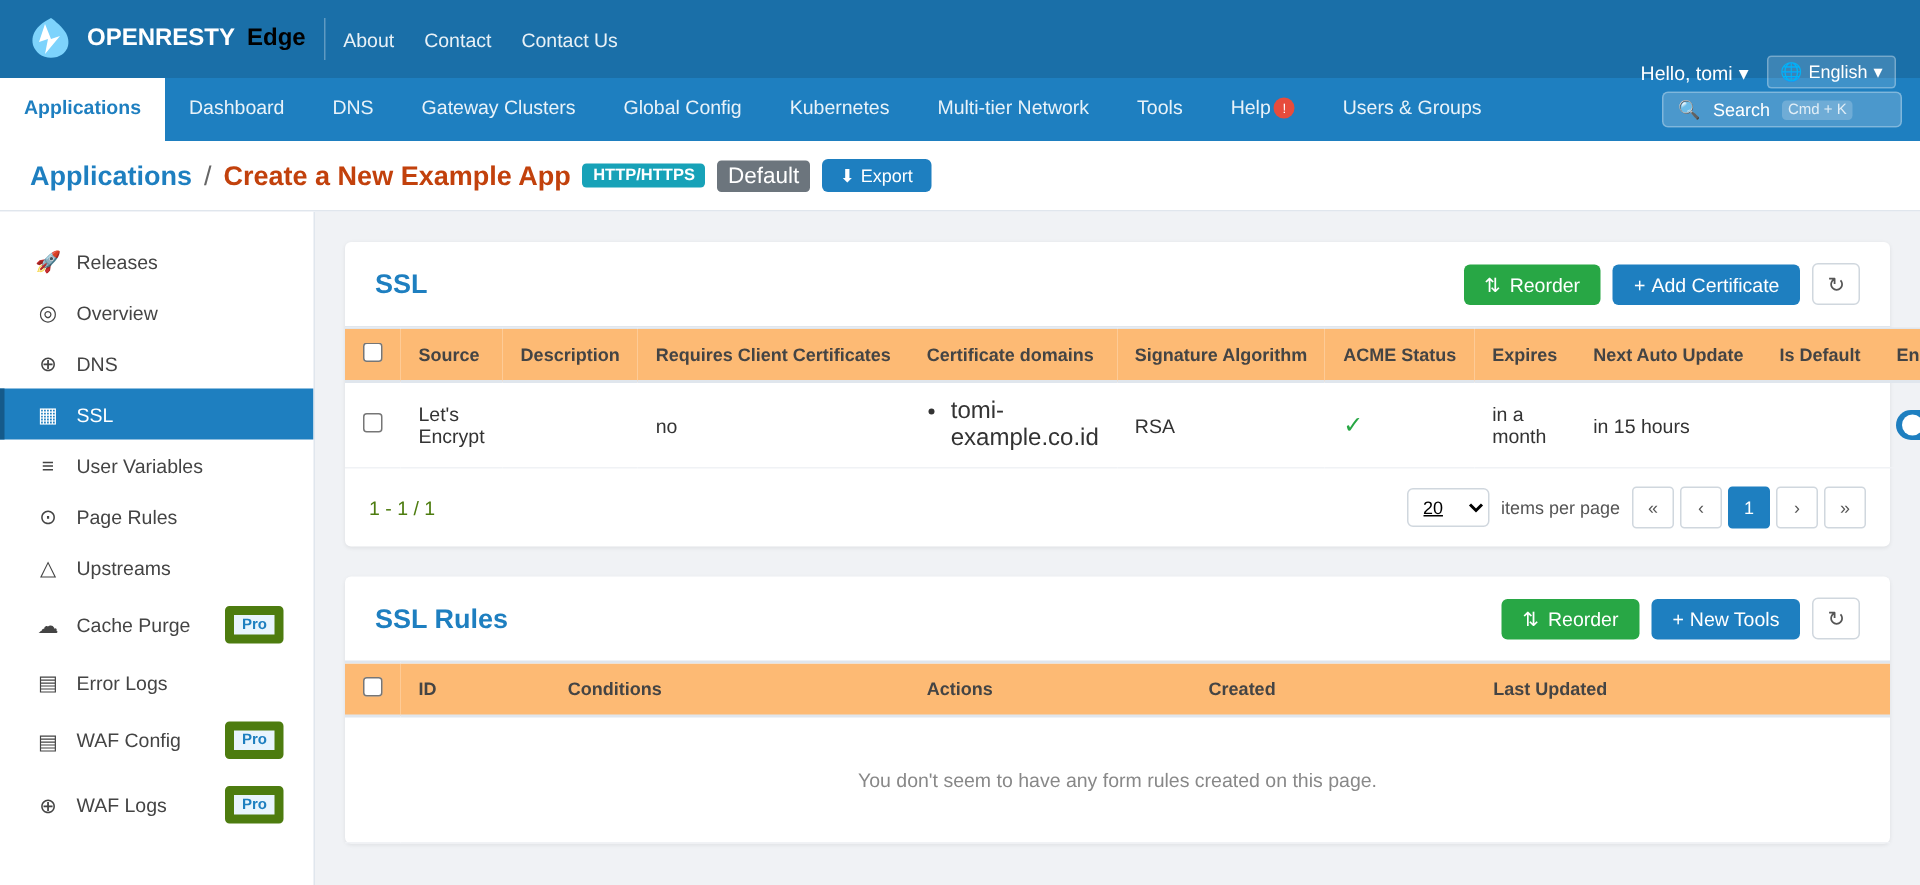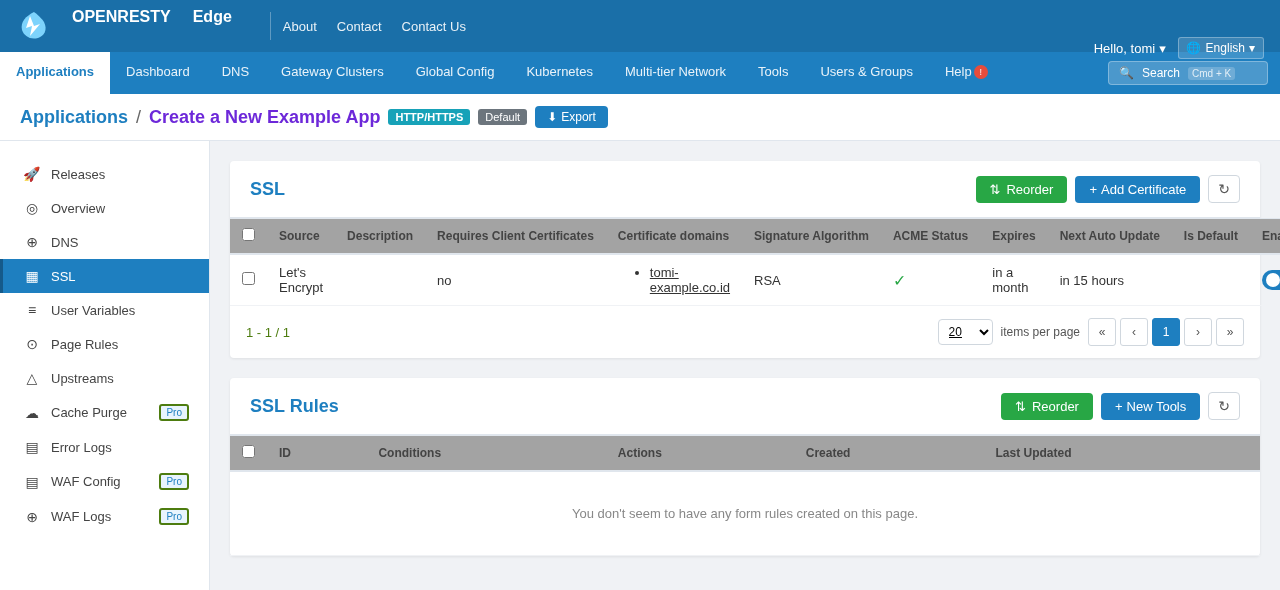--- a/index.html
+++ b/index.html
@@ -8,32 +8,33 @@
     
     .top-bar {
       background: #1a6fa8;
       display: flex;
       align-items: center;
       padding: 0 16px;
       height: 52px;
     }
     .logo-area {
       display: flex;
-      gap: 20px;
+      align-items: center;
+      gap: 6px;
       color: white;
       font-size: 18px;
       font-weight: bold;
-      margin-right: 26px;
+      margin-right: 0;
     }
     .logo-icon {
       width: 36px;
       height: 36px;
     }
     .logo-text { color: white; font-size: 16px; font-weight: 700; }
-    .logo-edge { color: #ffffff; font-size: 16px; font-weight: 700; margin-left: 2px; }
+    .logo-edge { color: #000000; font-size: 16px; font-weight: 700; margin-left: 2px; }
     .top-divider {
       width: 1px;
       height: 28px;
       background: rgba(255,255,255,0.3);
       margin: 0 12px;
     }
     .top-links {
       display: flex;
       gap: 20px;
     }
@@ -147,38 +148,38 @@
       color: #1e7fc0;
       font-size: 18px;
       font-weight: 600;
       text-decoration: none;
     }
     .breadcrumb-sep {
       color: #666;
       font-size: 18px;
     }
     .page-title-text {
-      color: #6d28d9;
+      color: #c2410c;
       font-size: 18px;
       font-weight: 600;
     }
     .badge-https {
       background: #17a2b8;
       color: white;
       padding: 2px 7px;
       border-radius: 3px;
       font-size: 11px;
       font-weight: 600;
     }
     .badge-default {
       background: #6c757d;
       color: white;
       padding: 2px 7px;
       border-radius: 3px;
-      font-size: 11px;
+      font-size: 15px;
     }
     .export-btn {
       background: #1e7fc0;
       color: white;
       border: none;
       padding: 4px 12px;
       border-radius: 4px;
       font-size: 12px;
       cursor: pointer;
       display: flex;
@@ -218,25 +219,25 @@
       border-left: 3px solid #155a8a;
     }
     .sidebar-item .icon {
       font-size: 14px;
       width: 18px;
       text-align: center;
     }
     .pro-badge {
       background: #e8f4fd;
       color: #1e7fc0;
-      border: 2px solid #4d7c0f;
+      border: 6px solid #4d7c0f;
       border-radius: 3px;
       padding: 1px 5px;
       font-size: 10px;
-      font-weight: 400;
+      font-weight: 700;
       margin-left: auto;
     }
 
     
     .main-content {
       flex: 1;
       overflow-y: auto;
       padding: 20px;
       background: #f0f2f5;
     }
@@ -298,21 +299,21 @@
       font-size: 14px;
       color: #555;
     }
 
     
     .data-table {
       width: 100%;
       border-collapse: collapse;
     }
     .data-table th {
-      background: #a3a3a3;
+      background: #fdba74;
       border-bottom: 2px solid #e0e6ed;
       border-top: 1px solid #e0e6ed;
       padding: 9px 12px;
       text-align: left;
       font-size: 12px;
       font-weight: 600;
       color: #444;
       white-space: nowrap;
     }
     .data-table td {
@@ -390,23 +391,22 @@
     .page-btn.active {
       background: #1e7fc0;
       color: white;
       border-color: #1e7fc0;
     }
     .page-btn:disabled { color: #ccc; cursor: default; }
 
     
     .domain-bullet {
       list-style: disc;
-      margin-left: 32px;
-      font-size: 13px;
-      text-decoration: underline;
+      margin-left: 16px;
+      font-size: 16px;
     }
 
     
     .empty-state {
       text-align: center;
       padding: 24px;
       color: #888;
       font-size: 13px;
     }
 
@@ -448,25 +448,25 @@
 
 <div class="main-nav">
   <div class="nav-item active">Applications</div>
   <div class="nav-item">Dashboard</div>
   <div class="nav-item">DNS</div>
   <div class="nav-item">Gateway Clusters</div>
   <div class="nav-item">Global Config</div>
   <div class="nav-item">Kubernetes</div>
   <div class="nav-item">Multi-tier Network</div>
   <div class="nav-item">Tools</div>
-  <div class="nav-item">Users &amp; Groups</div>
   <div class="nav-item">
     <span>Help</span>
       <span class="help-badge">!</span>
   </div>
+  <div class="nav-item">Users &amp; Groups</div>
   <div class="nav-search">
     <div class="search-box">
       <span>🔍</span>
       <span>Search</span>
       <span class="search-kbd">Cmd + K</span>
     </div>
   </div>
 </div>
 
 <div class="page-header">

